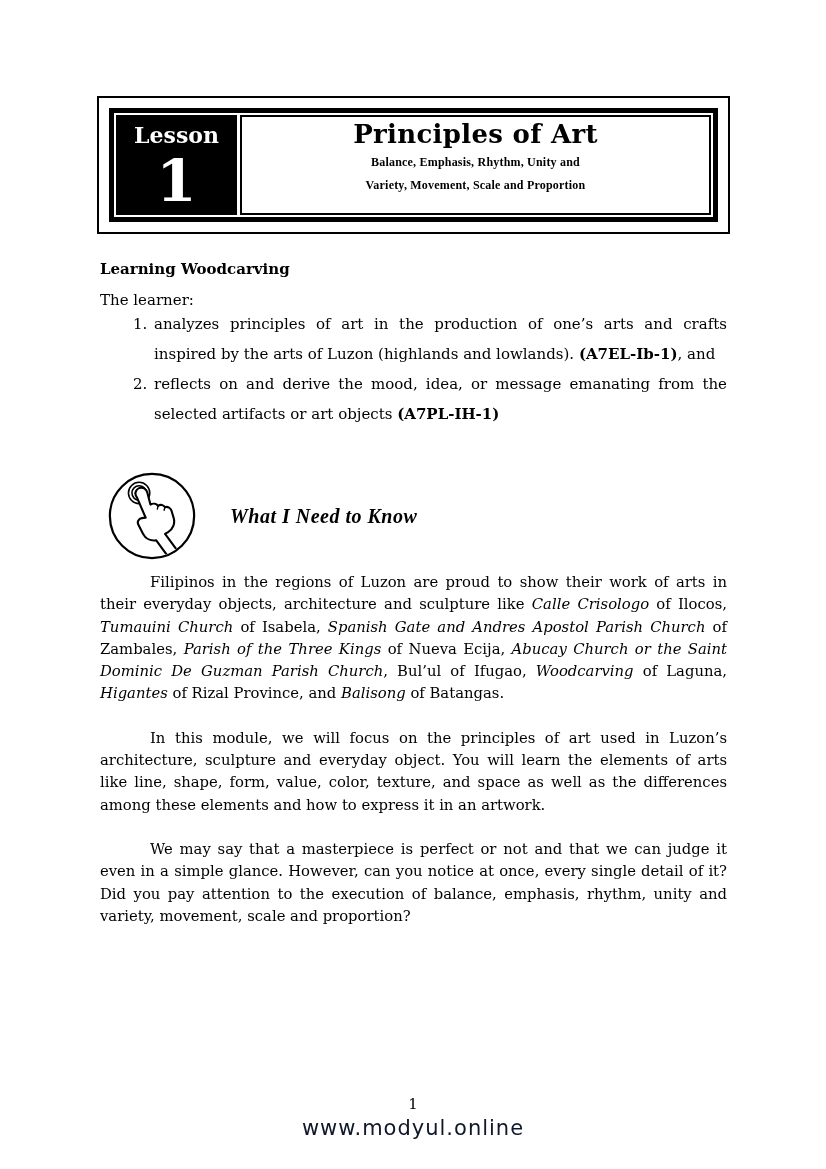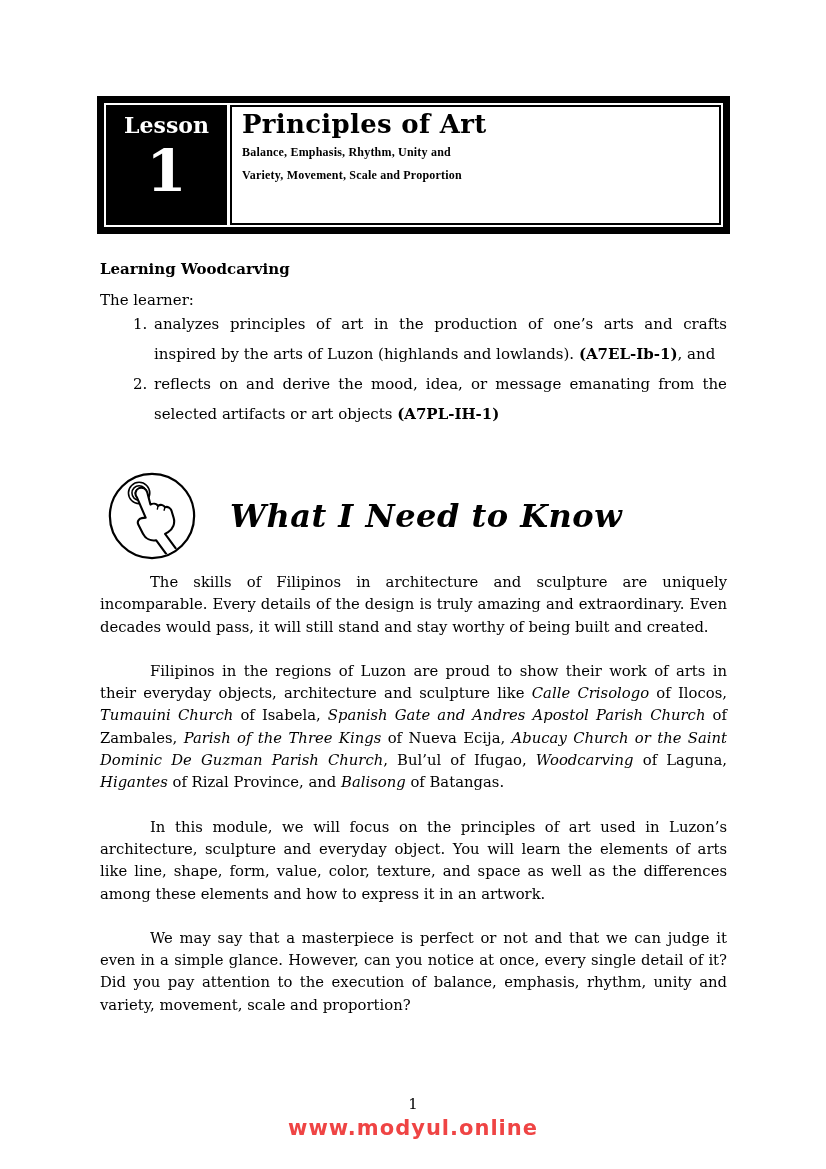--- a/index.html
+++ b/index.html
@@ -14,22 +14,23 @@
   }
   .b { font-weight: bold; }
   .i { font-style: italic; }
 
   
   .lesson-box {
     position: absolute;
     left: 97px; top: 96px;
     width: 633px; height: 138px;
     border: 2px solid #000;
-    padding: 0;
-    box-sizing: border-box;
+    padding: 10px;
+    box-sizing: border-box;
+    text-align: center;
   }
   .lesson-frame {
     border: 5px solid #000;
     padding: 2px;
     height: 100%;
     box-sizing: border-box;
     display: flex;
   }
   .lesson-cell {
     width: 121px;
@@ -99,24 +100,25 @@
   .section-header {
     position: absolute;
     left: 106px; top: 470px;
     width: 620px;
     display: flex;
     align-items: center;
     gap: 32px;
   }
   .section-icon { flex: none; }
   .section-title {
-    font-size: 32px;
+    font-size: 20px;
     font-weight: bold;
     font-style: italic;
     letter-spacing: 0.5px;
+    font-family: Liberation Serif, serif;
   }
 
   
   .body-text {
     position: absolute;
     left: 100px; top: 571px;
     width: 627px;
     font-size: 14.8px;
     line-height: 22.3px;
     text-align: justify;
@@ -135,22 +137,21 @@
     font-size: 15px;
   }
   .watermark {
     position: absolute;
     top: 1116px; left: 0;
     width: 100%;
     text-align: center;
     font-family: "DejaVu Sans", "Liberation Sans", sans-serif;
     font-size: 21px;
     letter-spacing: 1px;
-    color: #ef4444;
-    font-weight: bold;
+    color: #0f172a;
   }
 </style>
 </head>
 <body>
 
 <div class="page">
 
   <div class="lesson-box">
     <div class="lesson-frame">
       <div class="lesson-cell">
@@ -193,21 +194,20 @@
              C67.2,39.5 70.3,41.2 71.2,44.3 L73.5,51.9 C75.3,57.9 72.9,64.3 67.5,67.5
              L64.2,69.5 L77.0,86.9 L67.4,94.0 L54.4,76.3 C48.5,77.4 42.9,74.5 40.2,69.2
              L35.1,59.2 C33.6,56.2 35.5,52.7 38.9,52.3 L43.1,51.8 Z"></path>
         <path fill="none" stroke="#000" stroke-width="1.5" d="M56.6,38.9 L55.7,43.0 M64.1,40.4 L63.0,44.3"></path>
       </g>
     </svg>
     <div class="section-title">What I Need to Know</div>
   </div>
 
   <div class="body-text">
-    <p><span>The skills of Filipinos in architecture and sculpture are uniquely incomparable. Every details of the design is truly amazing and extraordinary. Even decades would pass, it will still stand and stay worthy of being built and created.</span></p>
     <p><span>Filipinos in the regions of Luzon are proud to show their work of arts in their everyday objects, architecture and sculpture like </span><span class="i">Calle Crisologo</span><span> of Ilocos, </span><span class="i">Tumauini Church</span><span> of Isabela, </span><span class="i">Spanish Gate and Andres Apostol Parish Church</span><span> of Zambales, </span><span class="i">Parish of the Three Kings</span><span> of Nueva Ecija, </span><span class="i">Abucay Church or the Saint Dominic De Guzman Parish Church</span><span>, Bul’ul of Ifugao, </span><span class="i">Woodcarving</span><span> of Laguna, </span><span class="i">Higantes</span><span> of Rizal Province, and </span><span class="i">Balisong</span><span> of Batangas.</span></p>
     <p><span>In this module, we will focus on the principles of art used in Luzon’s architecture, sculpture and everyday object. You will learn the elements of arts like line, shape, form, value, color, texture, and space as well as the differences among these elements and how to express it in an artwork.</span></p>
     <p><span>We may say that a masterpiece is perfect or not and that we can judge it even in a simple glance.  However, can you notice at once, every single detail of it? Did you pay attention to the execution of balance, emphasis, rhythm, unity and variety, movement, scale and proportion?</span></p>
   </div>
 
   <div class="page-number">1</div>
   <div class="watermark">www.modyul.online</div>
 
 </div>
 

